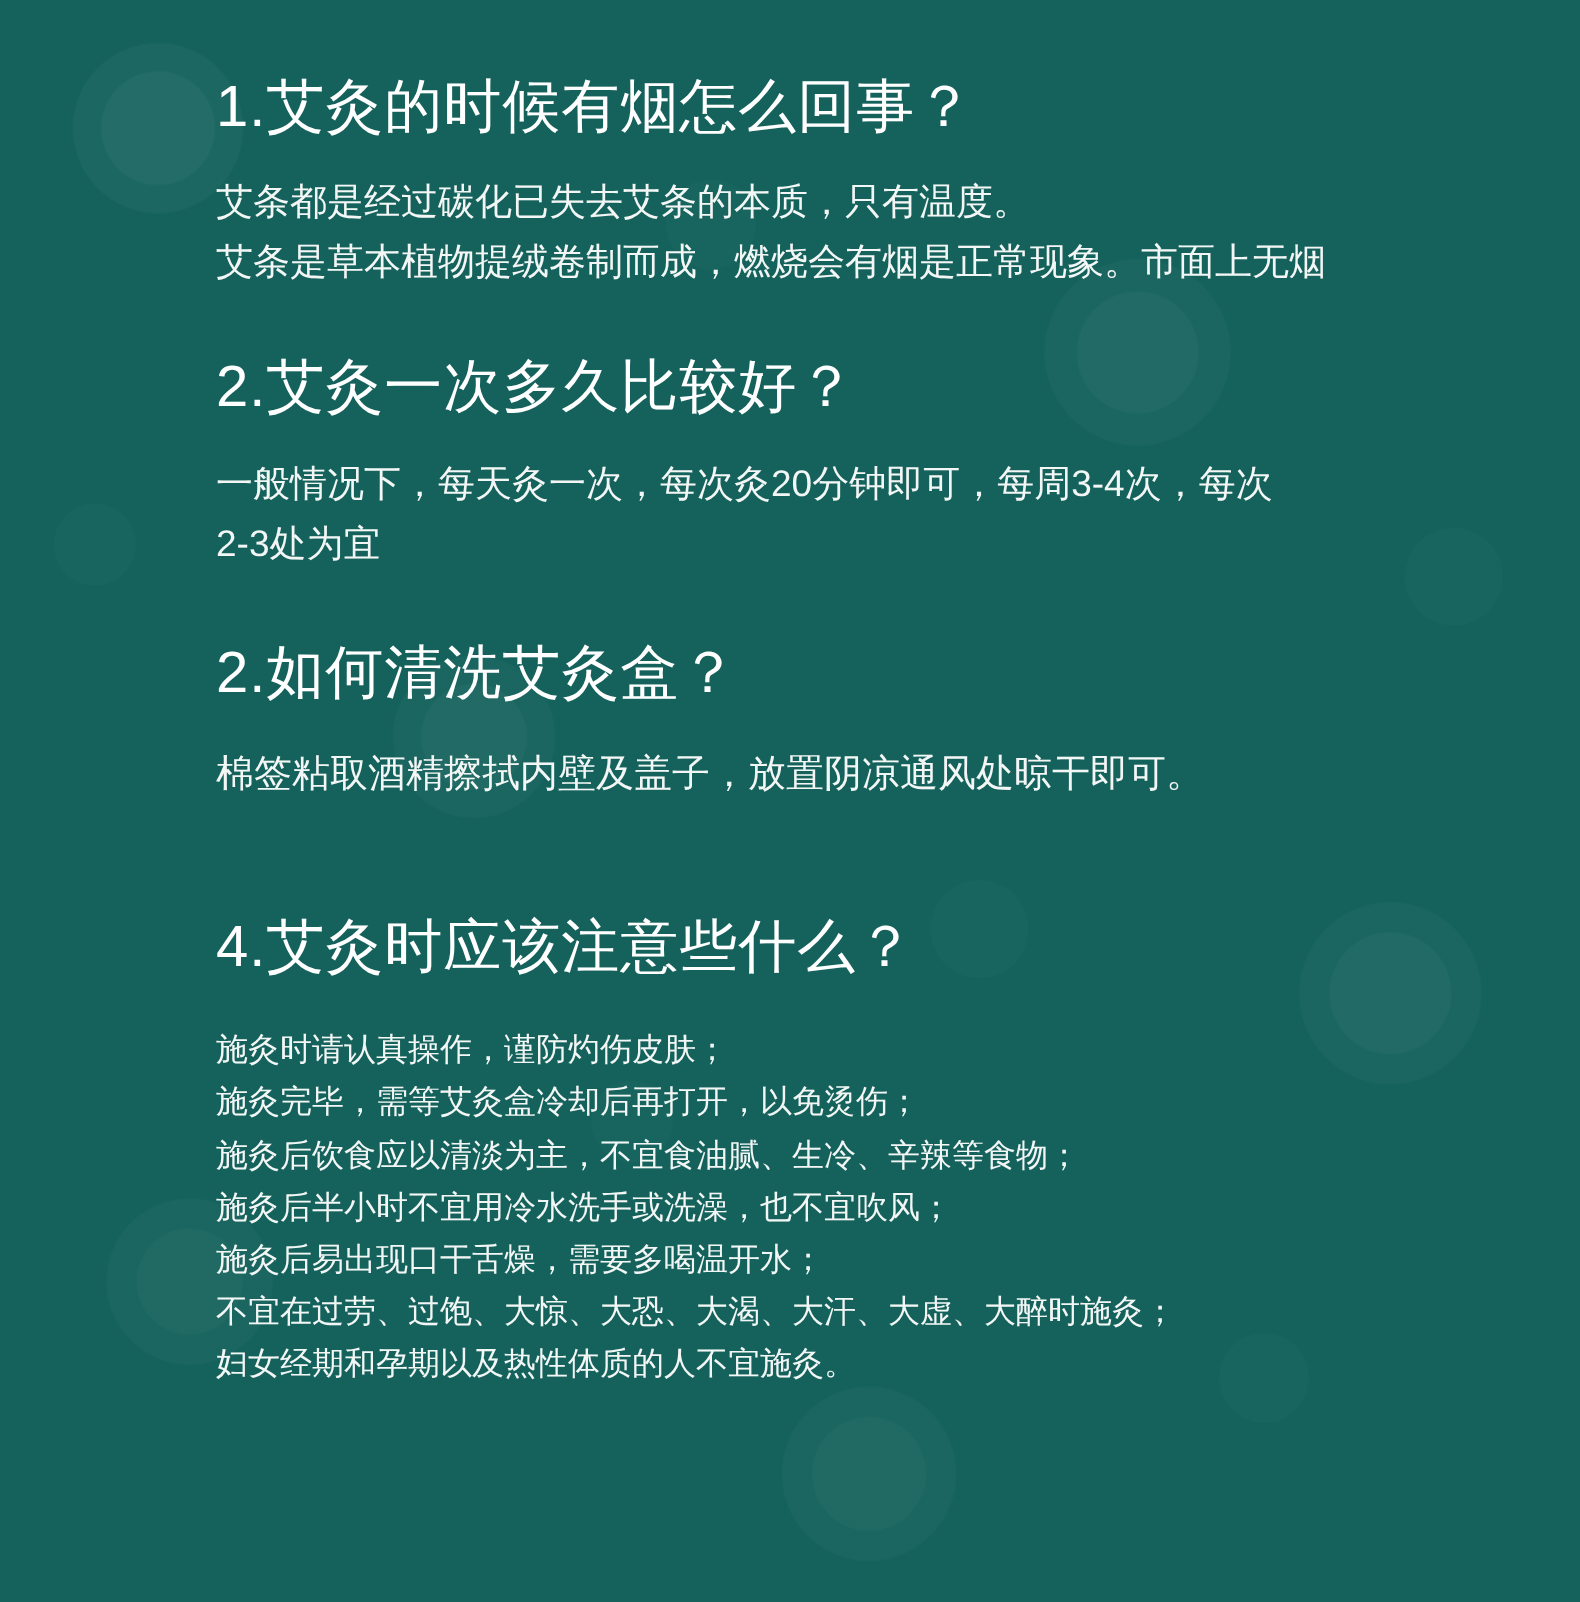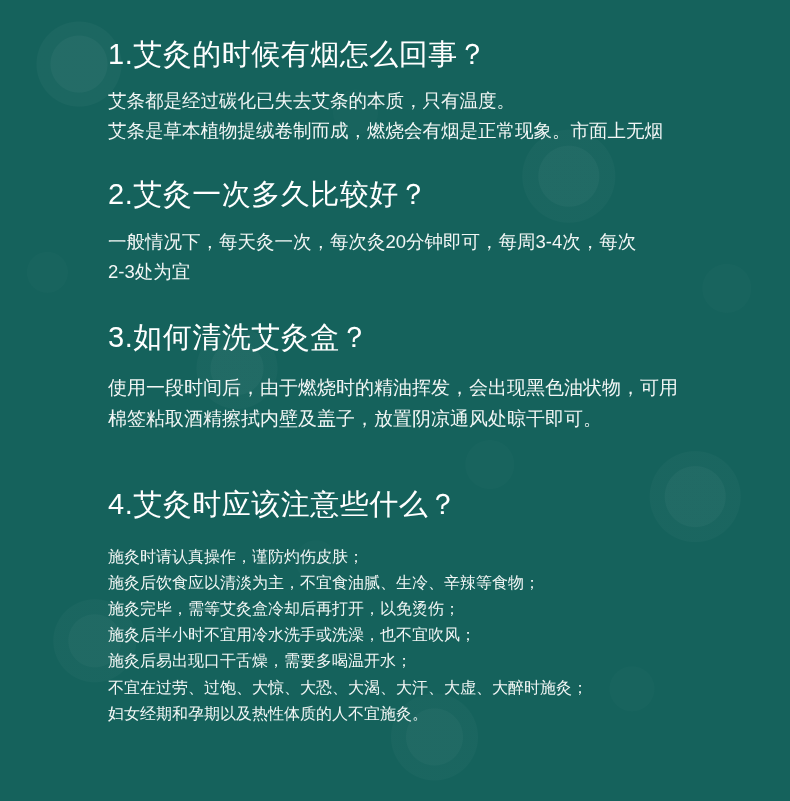--- a/index.html
+++ b/index.html
@@ -111,33 +111,32 @@
 
   <section class="qa-block" id="block-2">
     <h2 class="qa-question">2.艾灸一次多久比较好？</h2>
     <p class="qa-answer">
       <span class="line"> 一般情况下，每天灸一次，每次灸20分钟即可，每周3-4次，每次</span>
       <span class="line">2-3处为宜</span>
     </p>
   </section>
 
   <section class="qa-block" id="block-3">
-    <h2 class="qa-question">3.如何清洗艾灸盒？</h2>
+    <h2 class="qa-question">2.如何清洗艾灸盒？</h2>
     <p class="qa-answer">
-      <span class="line">使用一段时间后，由于燃烧时的精油挥发，会出现黑色油状物，可用</span>
       <span class="line">棉签粘取酒精擦拭内壁及盖子，放置阴凉通风处晾干即可。</span>
     </p>
   </section>
 
   <section class="qa-block" id="block-4">
     <h2 class="qa-question">4.艾灸时应该注意些什么？</h2>
     <p class="qa-answer">
       <span class="line">施灸时请认真操作，谨防灼伤皮肤；</span>
+      <span class="line">施灸完毕，需等艾灸盒冷却后再打开，以免烫伤；</span>
       <span class="line">施灸后饮食应以清淡为主，不宜食油腻、生冷、辛辣等食物；</span>
-      <span class="line">施灸完毕，需等艾灸盒冷却后再打开，以免烫伤；</span>
       <span class="line">施灸后半小时不宜用冷水洗手或洗澡，也不宜吹风；</span>
       <span class="line">施灸后易出现口干舌燥，需要多喝温开水；</span>
       <span class="line">不宜在过劳、过饱、大惊、大恐、大渴、大汗、大虚、大醉时施灸；</span>
       <span class="line">妇女经期和孕期以及热性体质的人不宜施灸。</span>
     </p>
   </section>
 
 </div>
 
 </body></html>

